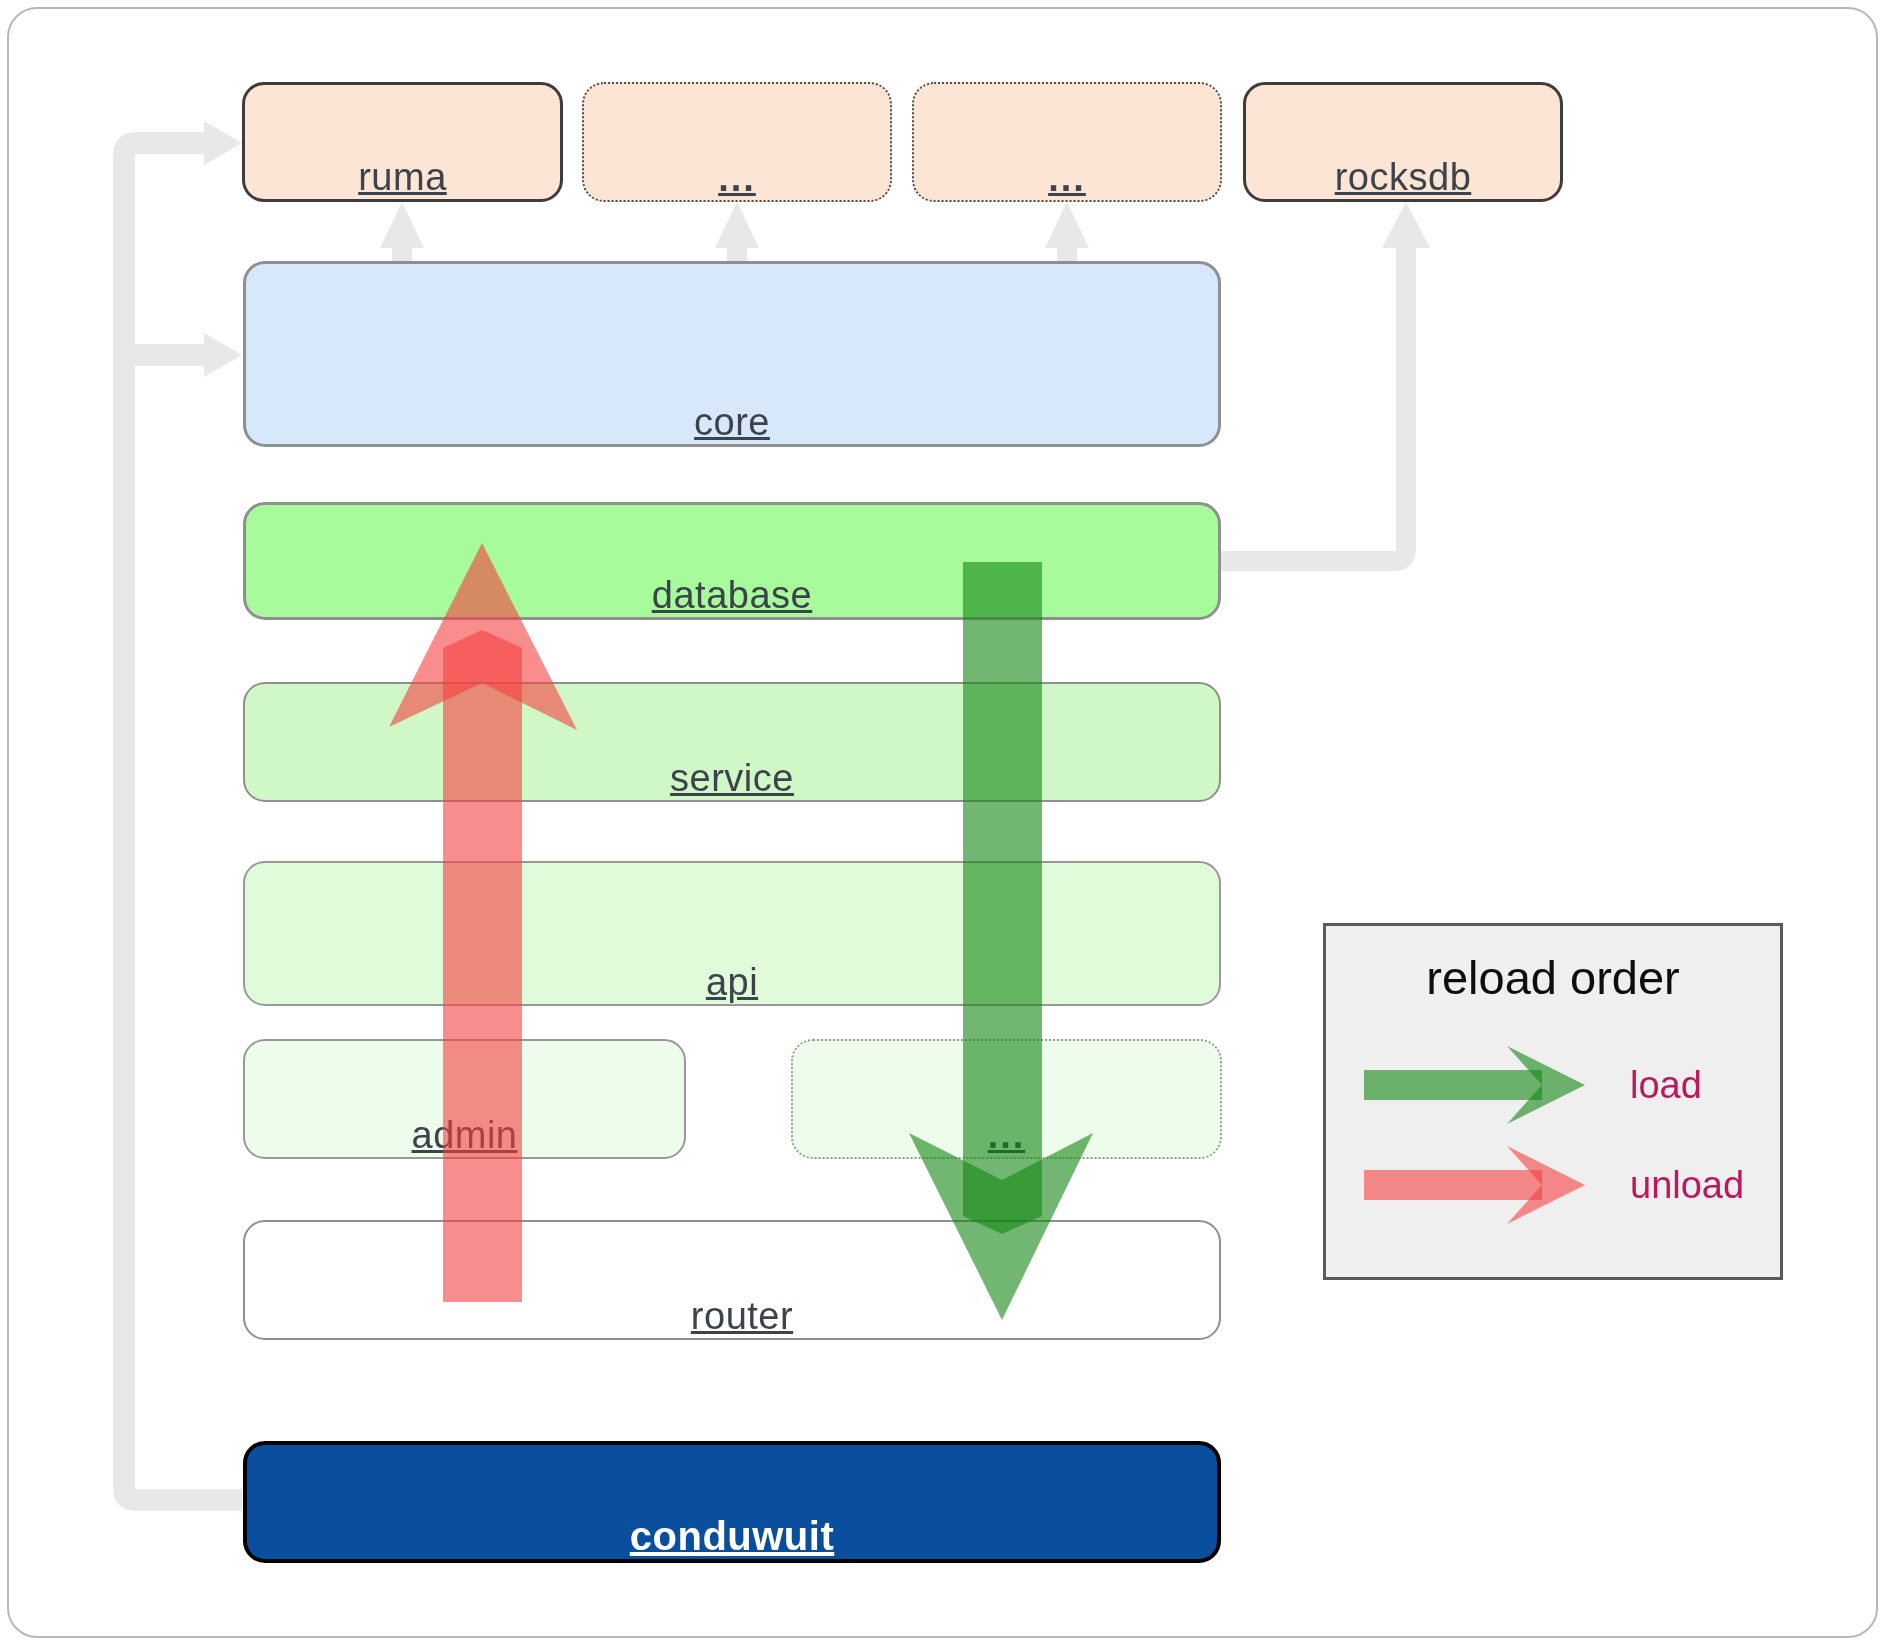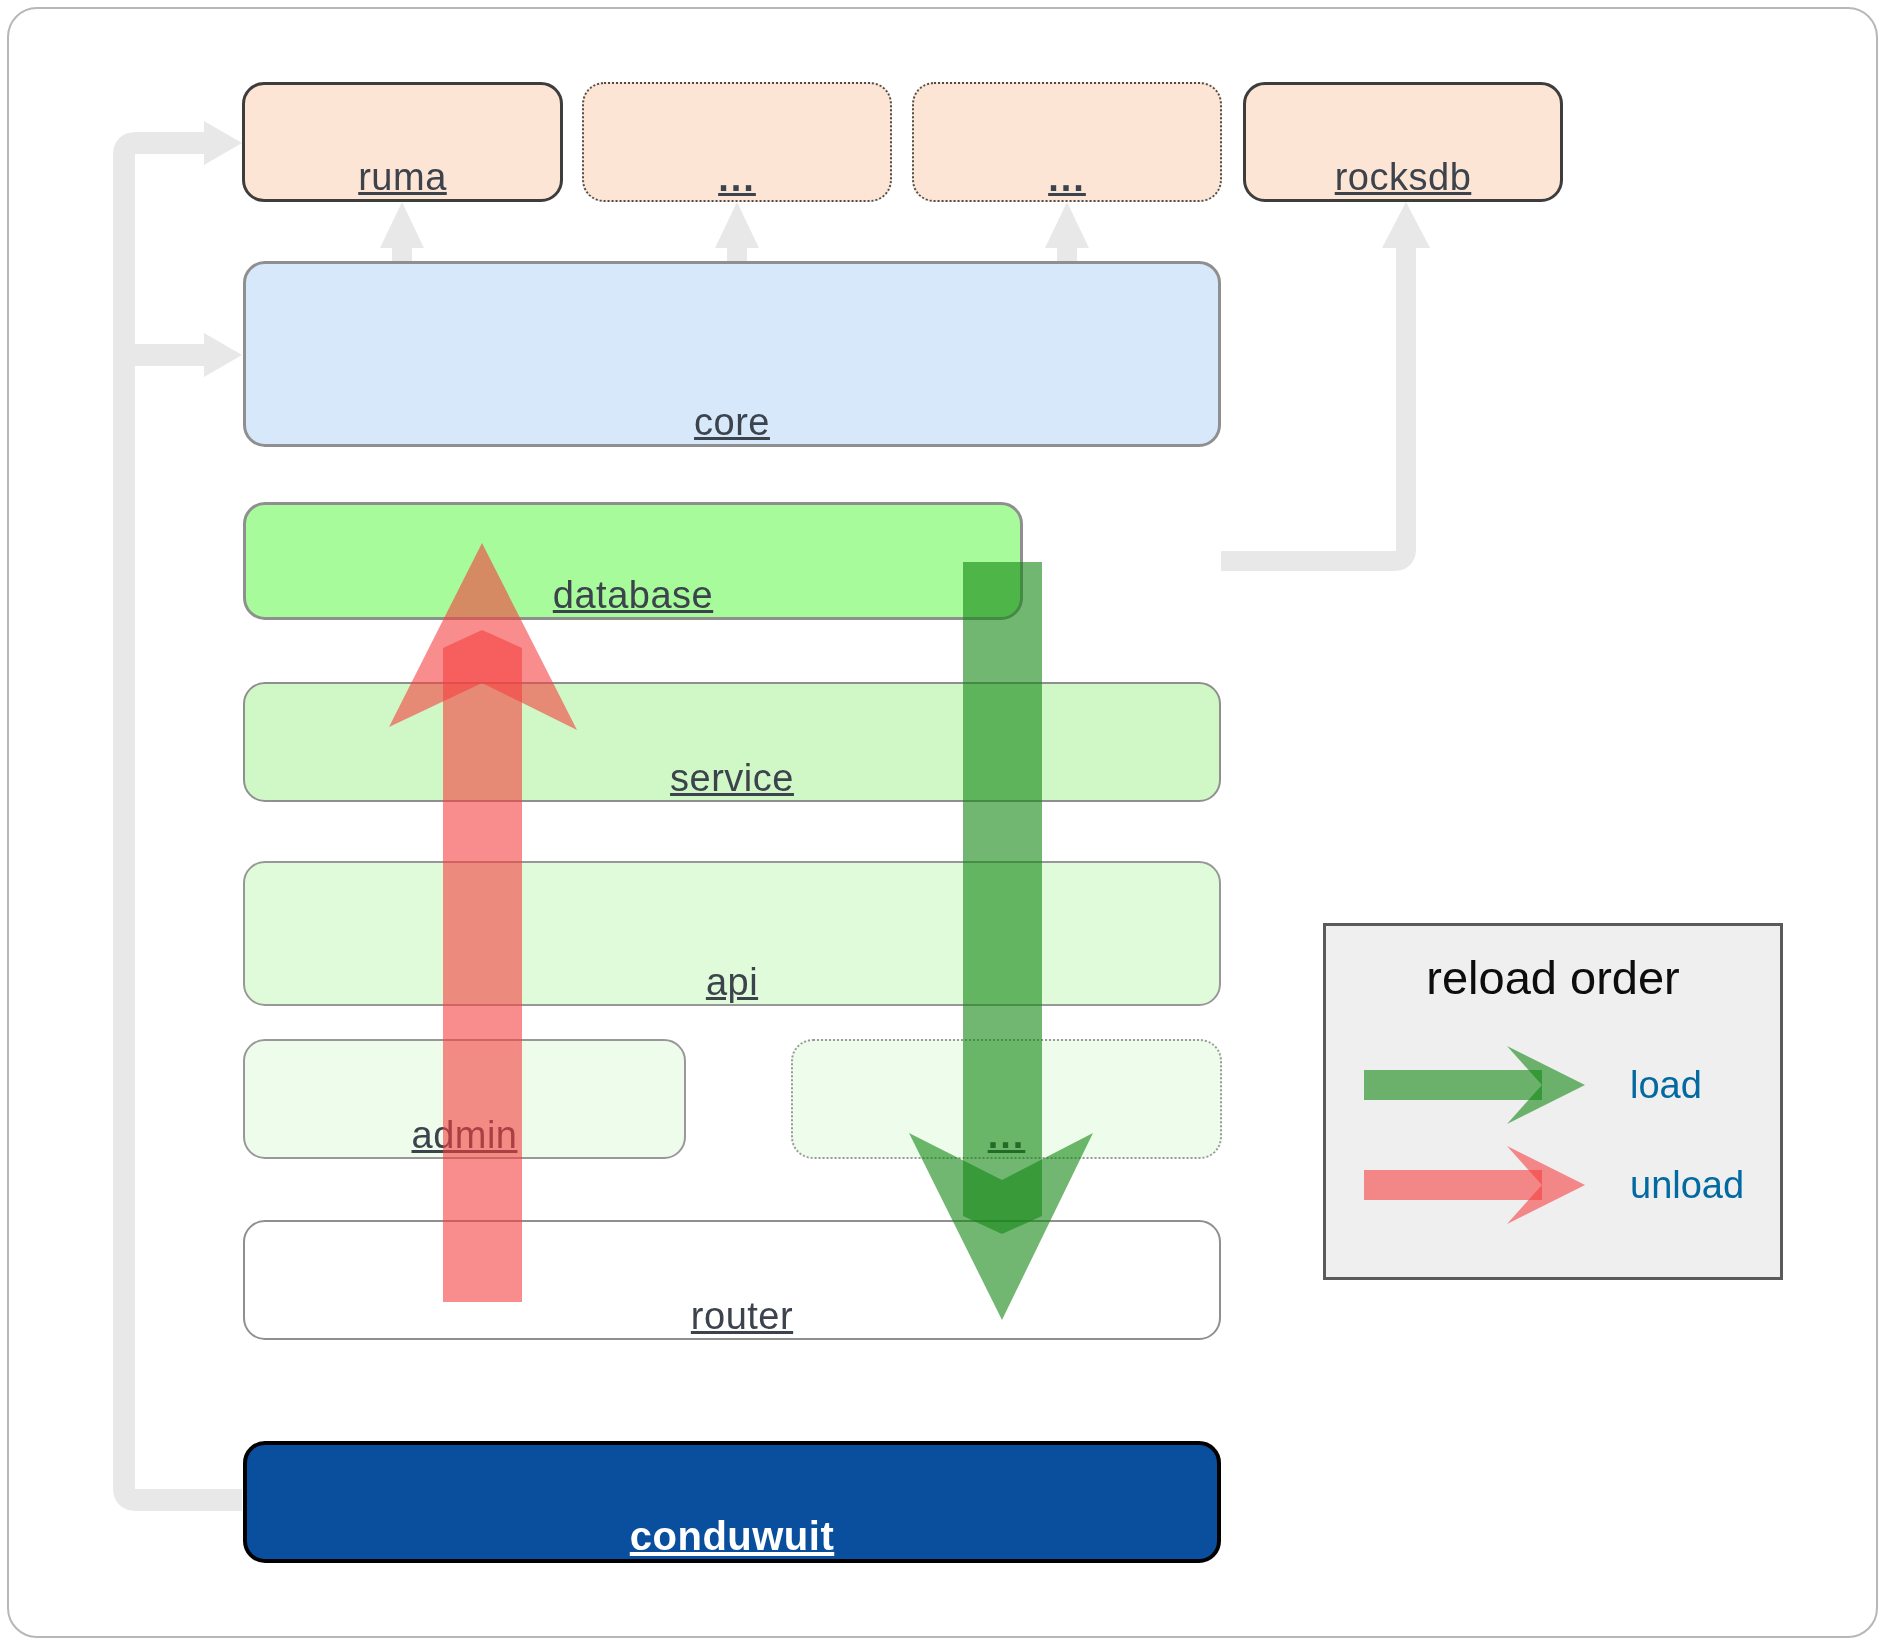--- a/index.html
+++ b/index.html
@@ -26,21 +26,21 @@
              font-size:40px;font-weight:600;}
   .conn-stroke{stroke:var(--connector-gray);fill:none;stroke-linejoin:round;}
   .conn-fill{fill:var(--connector-gray);stroke:none;}
   .arrow-load{fill:var(--load-arrow);fill-opacity:0.6;}
   .arrow-unload{fill:var(--unload-arrow);fill-opacity:0.6;}
   #legend{position:absolute;left:1323px;top:923px;width:460px;height:357px;z-index:4;
           background:var(--legend-fill);border:3px solid var(--legend-border);box-sizing:border-box;}
   #legend-title{position:absolute;left:0;right:0;top:24px;text-align:center;
                 font-size:47px;color:#0d0d0d;}
   .legend-row{position:absolute;left:38px;display:flex;align-items:center;gap:42px;height:80px;}
-  .legend-row .lbl{font-size:38px;color:#0369a1;}
+  .legend-row .lbl{font-size:38px;color:#be185d;}
 </style>
 </head>
 <body>
 
 <div id="canvas">
 
   <div id="frame"></div>
 
   <svg id="connectors" class="layer" width="1883" height="1643" viewBox="0 0 1883 1643">
 
@@ -72,21 +72,21 @@
   <div class="box module dotted" style="left:912px;top:82px;width:310px;height:120px;">
     <span class="ellipsis-label">...</span>
   </div>
   <div class="box module" style="left:1243px;top:82px;width:320px;height:120px;">
     <span>rocksdb</span>
   </div>
 
   <div class="box core" style="left:243px;top:261px;width:978px;height:186px;">
     <span>core</span>
   </div>
-  <div class="box database" style="left:243px;top:502px;width:780px;height:118px;">
+  <div class="box database" style="left:243px;top:502px;width:978px;height:118px;">
     <span>database</span>
   </div>
   <div class="box service" style="left:243px;top:682px;width:978px;height:120px;">
     <span>service</span>
   </div>
   <div class="box api" style="left:243px;top:861px;width:978px;height:145px;">
     <span>api</span>
   </div>
   <div class="box admin" style="left:243px;top:1039px;width:443px;height:120px;">
     <span>admin</span>

